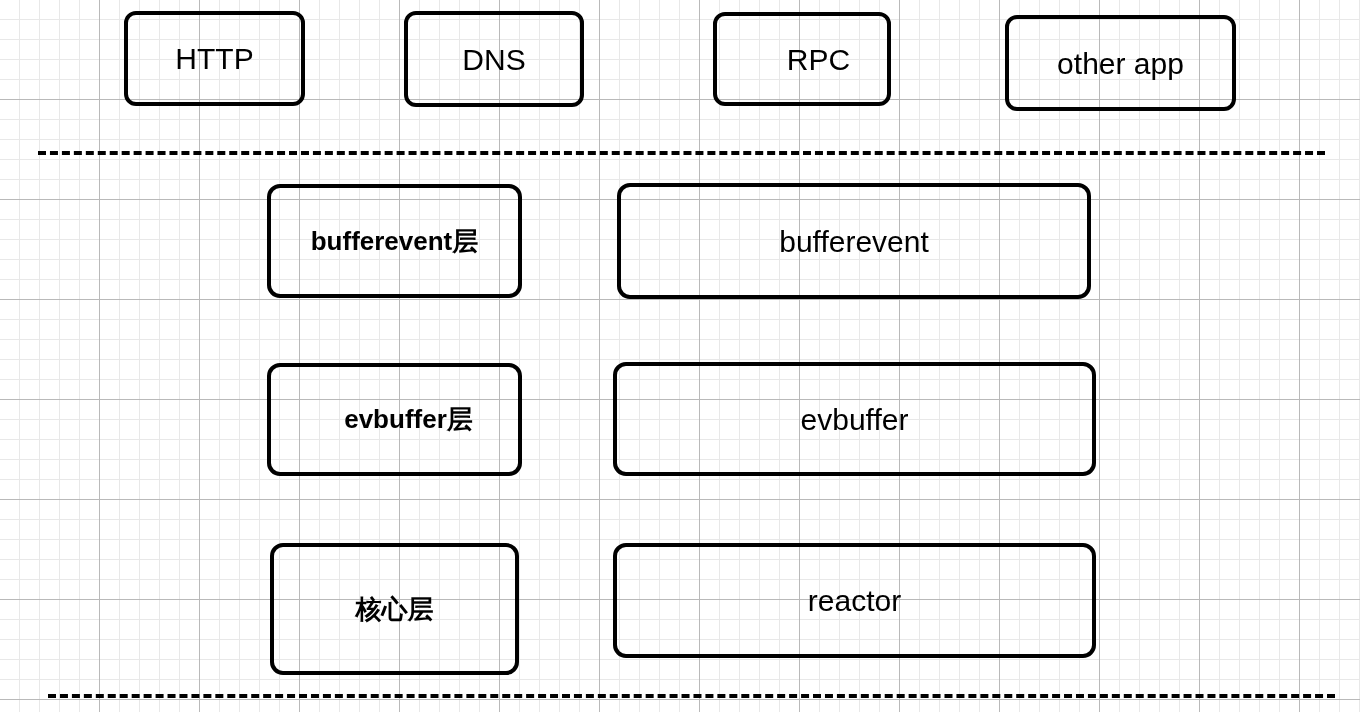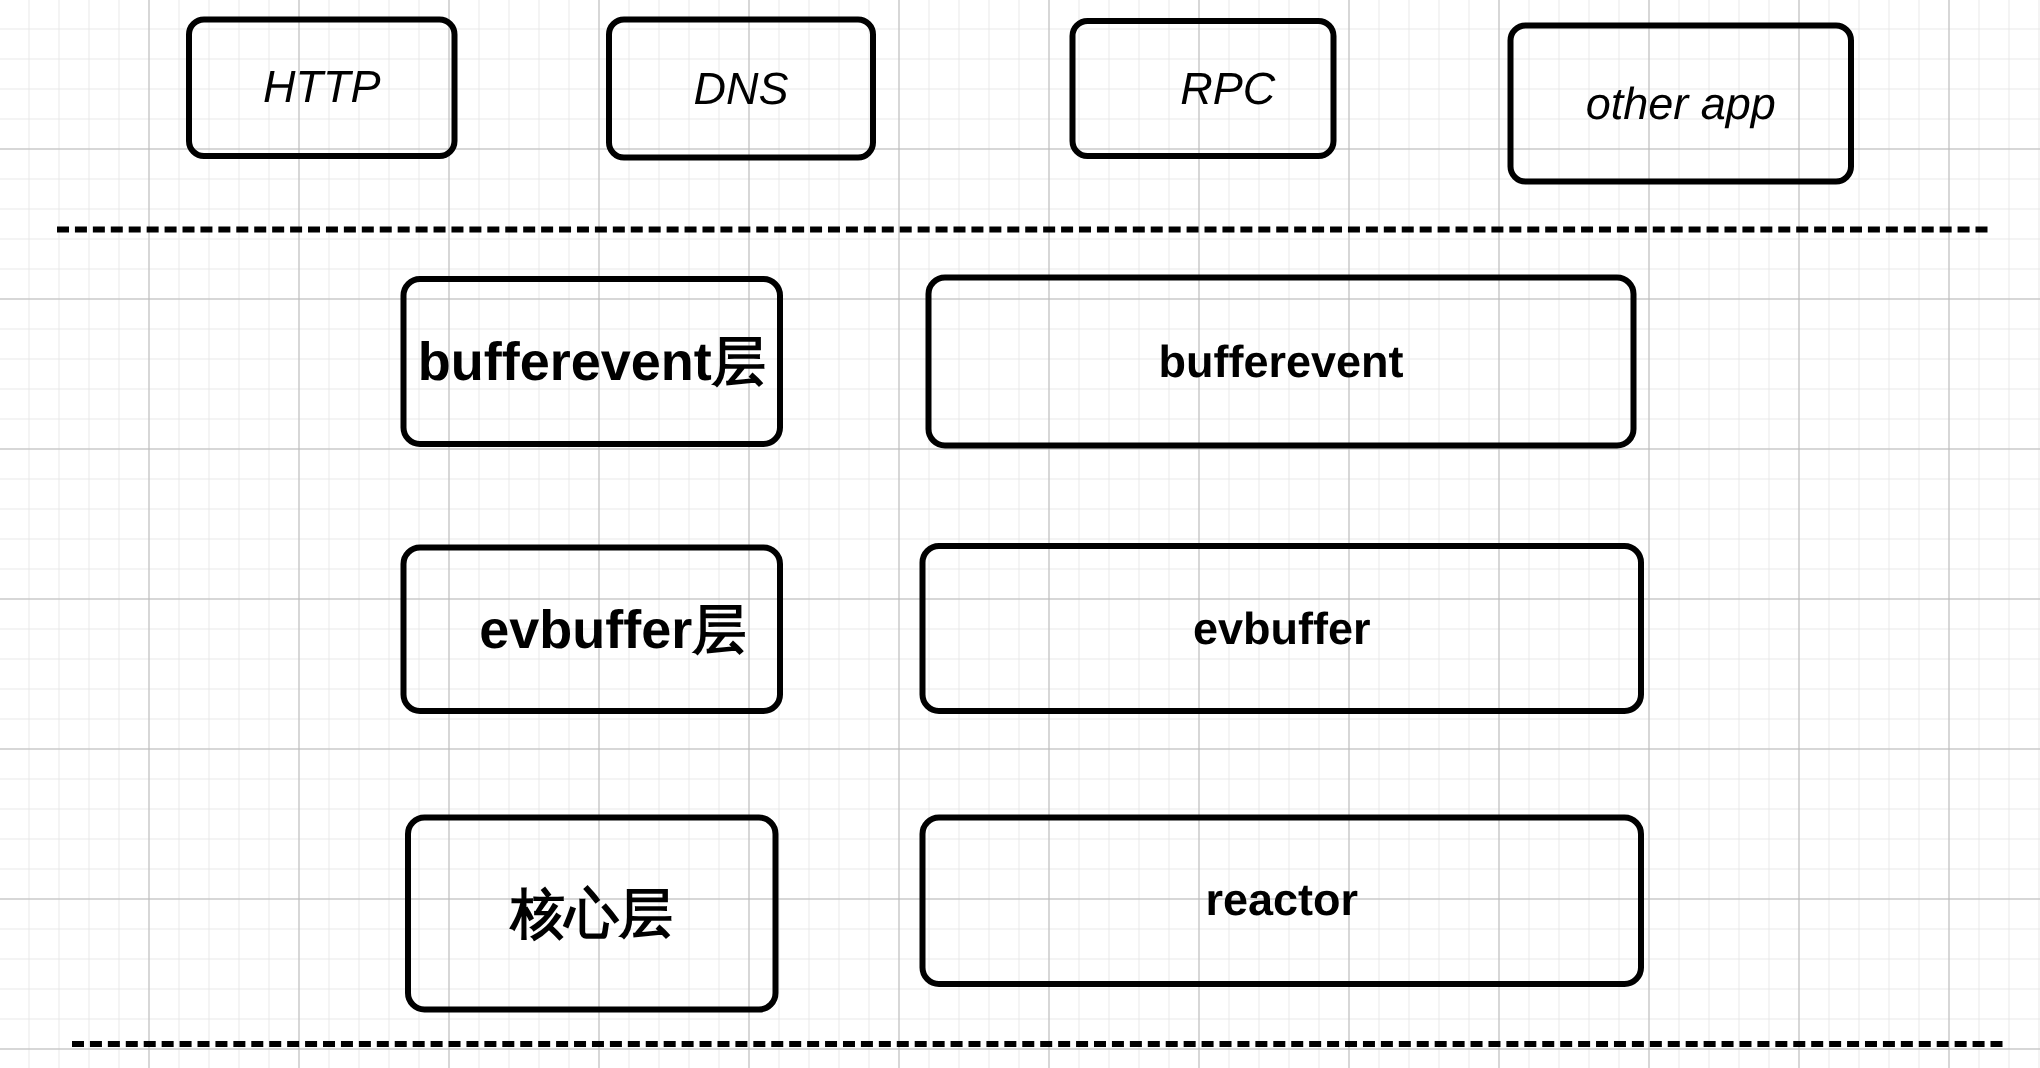--- a/index.html
+++ b/index.html
@@ -50,36 +50,36 @@
     white-space: nowrap;
   }
 
   .node-label {
     display: block;
     text-align: center;
   }
 
   
   .app-node { border-width: 4px; border-radius: 12px; }
-  .app-node .node-label { font-size: 30px; font-weight: 400; font-style: italic; }
+  .app-node .node-label { font-size: 30px; font-weight: 400; }
 
   #node-http      { left: 124px; top: 11px;  width: 181px; height: 95px; }
   #node-dns       { left: 404px; top: 11px;  width: 180px; height: 96px; }
   #node-rpc       { left: 713px; top: 12px;  width: 178px; height: 94px; padding-left: 33px; }
-  #node-other-app { left: 1005px; top: 15px; width: 231px; height: 108px; }
+  #node-other-app { left: 1005px; top: 15px; width: 231px; height: 96px; }
 
   
-  .layer-label-node .node-label { font-size: 36px; font-weight: 700; }
+  .layer-label-node .node-label { font-size: 26px; font-weight: 700; }
 
   #node-bufferevent-layer { left: 267px; top: 184px; width: 255px; height: 114px; }
   #node-evbuffer-layer    { left: 267px; top: 363px; width: 255px; height: 113px; padding-left: 28px; }
   #node-core-layer        { left: 270px; top: 543px; width: 249px; height: 132px; align-items: center; }
 
   
-  .component-node .node-label { font-size: 30px; font-weight: 700; }
+  .component-node .node-label { font-size: 30px; font-weight: 400; }
 
   #node-bufferevent { left: 617px; top: 183px; width: 474px; height: 116px; }
   #node-evbuffer    { left: 613px; top: 362px; width: 483px; height: 114px; }
   #node-reactor     { left: 613px; top: 543px; width: 483px; height: 115px; }
 
   
   .divider {
     position: absolute;
     height: 0;
     border-top: 4px dashed #000000;

